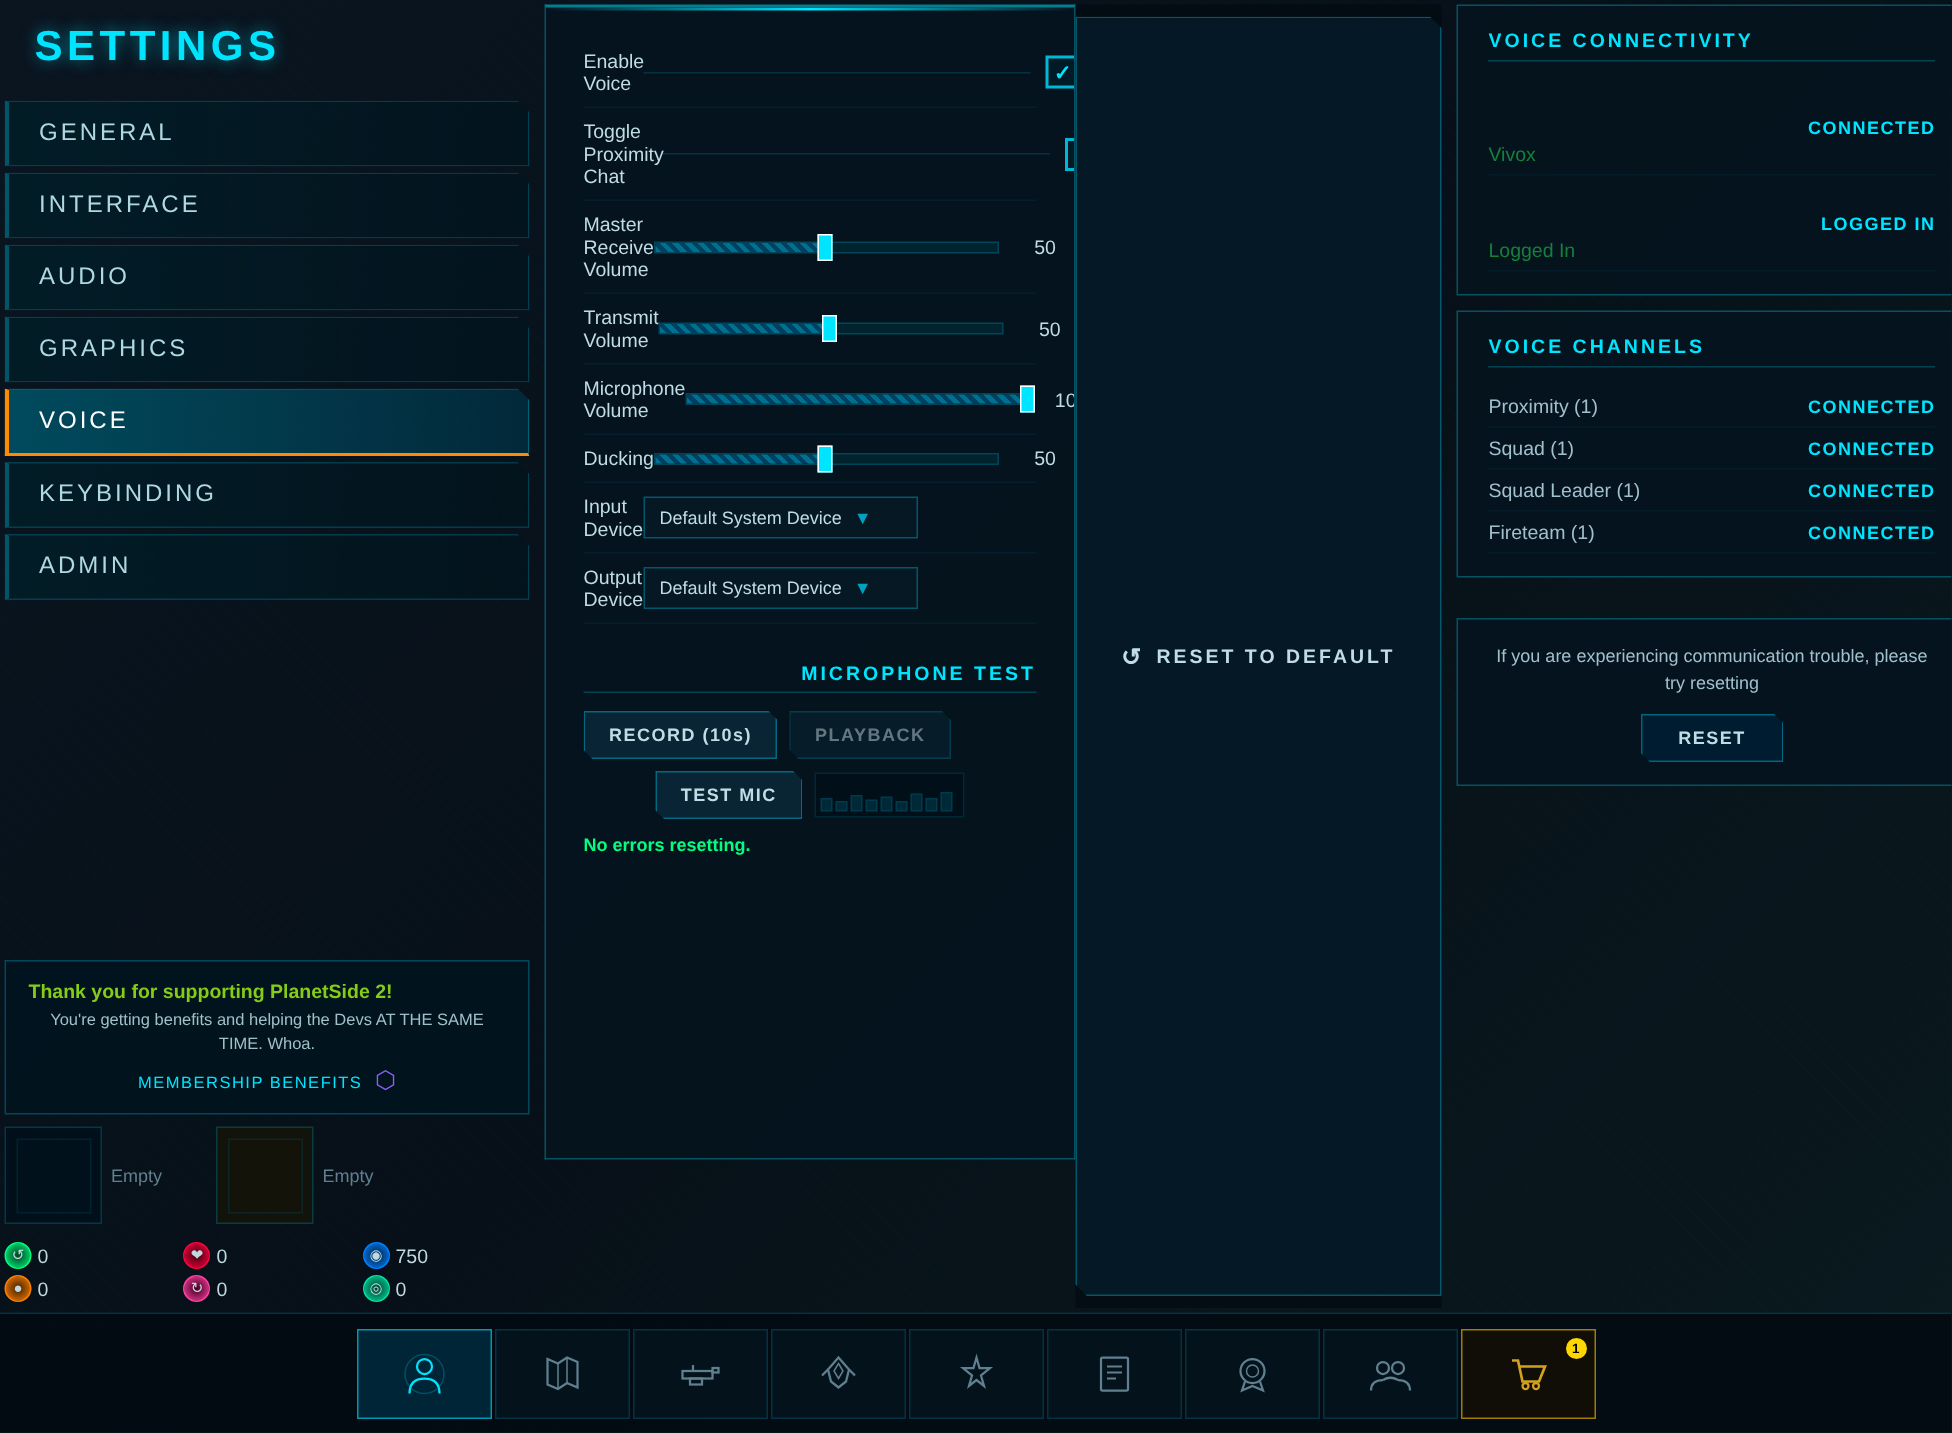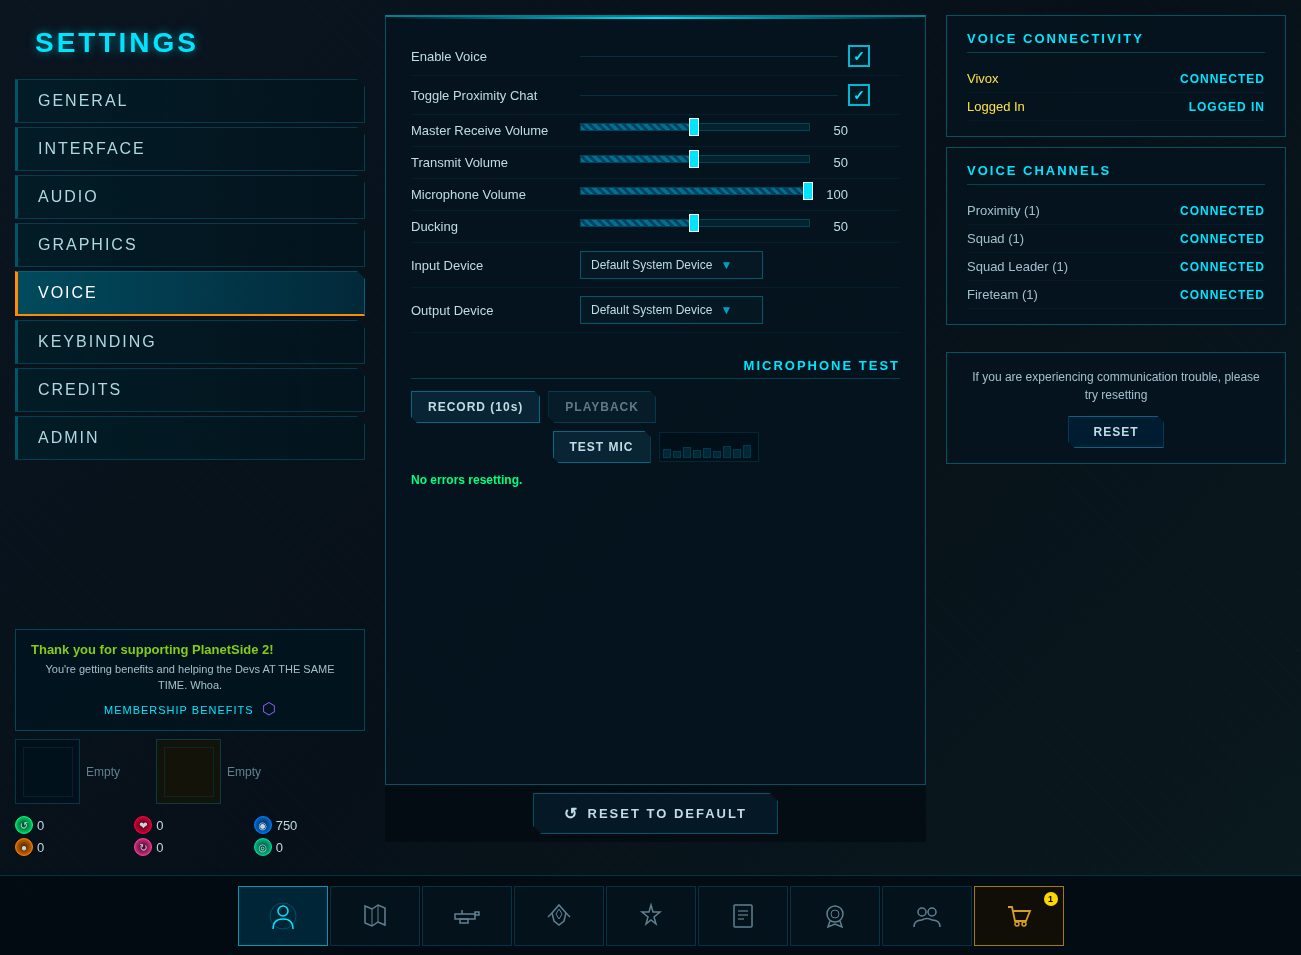--- a/index.html
+++ b/index.html
@@ -37,22 +37,22 @@
       position: relative;
       z-index: 1;
       display: flex;
       flex-direction: column;
       height: 955px;
     }
 
     .content-area {
       display: flex;
       flex: 1;
-      padding: 15px;
-      gap: 20px;
+      padding: 3px;
+      gap: 10px;
     }
 
     
     .sidebar {
       width: 350px;
       flex-shrink: 0;
       display: flex;
       flex-direction: column;
       gap: 4px;
     }
@@ -169,21 +169,21 @@
     .ci-red { background: radial-gradient(circle, #400010, #ff0040); border: 1px solid #ff0040; }
     .ci-blue { background: radial-gradient(circle, #002040, #0080ff); border: 1px solid #0080ff; }
     .ci-orange { background: radial-gradient(circle, #402000, #ff8000); border: 1px solid #ff8000; }
     .ci-pink { background: radial-gradient(circle, #400020, #ff40a0); border: 1px solid #ff40a0; }
     .ci-teal { background: radial-gradient(circle, #004030, #00e0a0); border: 1px solid #00e0a0; }
 
     
     .main-panel {
       flex: 1;
       display: flex;
-      flex-direction: column;
+      flex-direction: row;
       position: relative;
     }
 
     .voice-panel {
       background: rgba(5,20,30,0.92);
       border: 1px solid rgba(0,180,200,0.4);
       border-top: 2px solid rgba(0,200,220,0.6);
       flex: 1;
       padding: 20px 25px;
       position: relative;
@@ -230,20 +230,21 @@
     }
     .checkbox-styled.checked::after {
       content: '✓';
       color: #00e5ff;
       font-size: 14px;
       font-weight: bold;
     }
 
     .slider-container {
       display: flex;
+      align-items: center;
       gap: 8px;
     }
 
     .slider-track {
       width: 230px;
       height: 8px;
       background: rgba(0,40,50,0.8);
       border: 1px solid rgba(0,120,150,0.4);
       position: relative;
       cursor: pointer;
@@ -394,22 +395,23 @@
 
     .connectivity-row {
       display: flex;
       justify-content: space-between;
       align-items: center;
       padding: 6px 0;
       border-bottom: 1px solid rgba(0,60,80,0.2);
     }
 
     .conn-label {
-      color: #fde047;
+      color: #15803d;
       font-size: 13px;
+      margin-top: 36px;
     }
 
     .conn-status {
       color: #00e5ff;
       font-size: 12px;
       font-weight: bold;
       letter-spacing: 1px;
     }
 
     .channel-row {
@@ -555,21 +557,20 @@
 
     <div class="sidebar">
       <div class="settings-title">SETTINGS</div>
 
       <div class="nav-item">GENERAL</div>
       <div class="nav-item">INTERFACE</div>
       <div class="nav-item">AUDIO</div>
       <div class="nav-item">GRAPHICS</div>
       <div class="nav-item active">VOICE</div>
       <div class="nav-item">KEYBINDING</div>
-      <div class="nav-item">CREDITS</div>
       <div class="nav-item">ADMIN</div>
 
       <div class="sidebar-bottom">
         <div class="membership-box">
           <div class="membership-title">Thank you for supporting PlanetSide 2!</div>
           <div class="membership-desc">You're getting benefits and helping the Devs AT THE SAME TIME. Whoa.</div>
           <div style="margin-top:6px; text-align:center;">
             <span class="membership-link">MEMBERSHIP BENEFITS</span>
             <span style="color:#9060ff; margin-left:4px;">⬡</span>
           </div>

